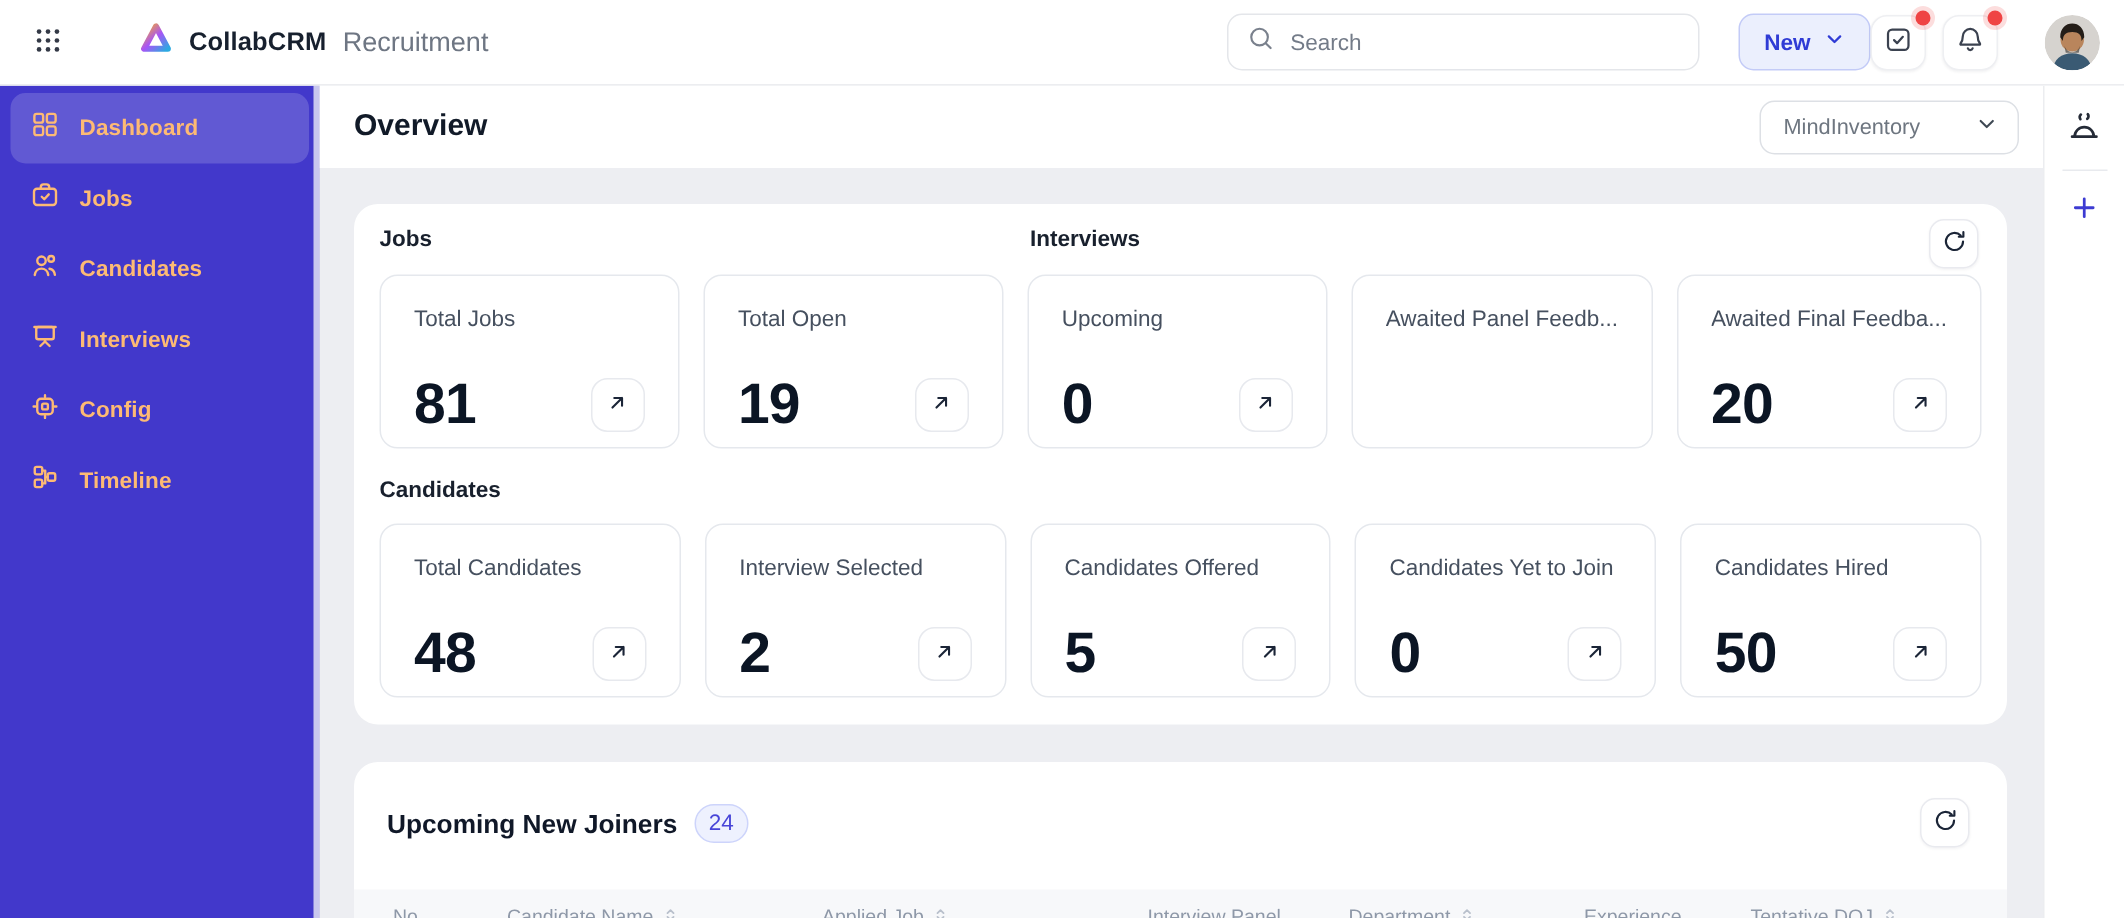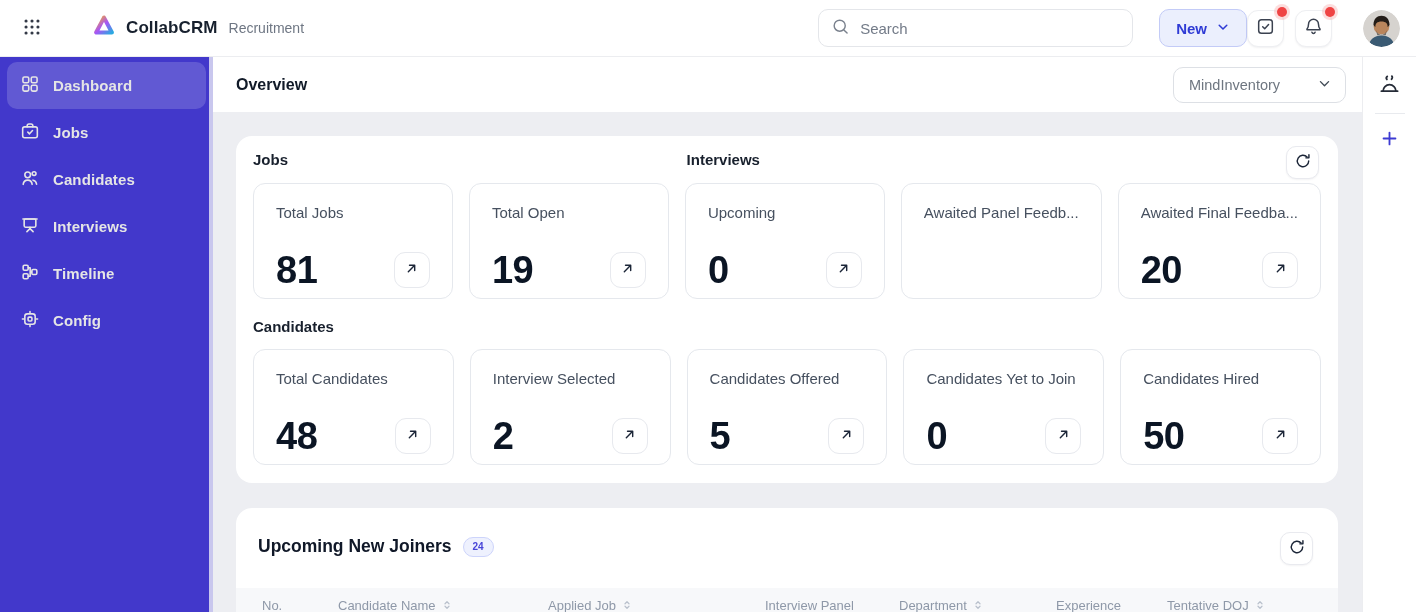--- a/index.html
+++ b/index.html
@@ -7,21 +7,21 @@
     font-family:"Liberation Sans", sans-serif; }
   .app { position:relative; width:1416px; height:612px; }
 
   
   .topbar { position:absolute; top:0; left:0; right:0; height:57px; background:#fff;
     border-bottom:1px solid #ECEDF0; display:flex; align-items:center; padding:0 16px; z-index:5;justify-content:center; }
   .appmenu-btn { width:32px; height:32px; border:none; background:transparent; color:#333946;
     display:flex; align-items:center; justify-content:center; cursor:pointer; }
   .brand-wrap { display:flex; align-items:center; gap:9px; margin-left:43px; }
   .brand { font-size:17px; font-weight:700; color:#17202E; letter-spacing:.1px; }
-  .product { font-size:14px; color:#6E7683; margin-left:2px; }
+  .product { font-size:18px; color:#6E7683; margin-left:2px; }
   .topbar-right { margin-left:auto; display:flex; align-items:center; }
   .search-box { display:flex; align-items:center; gap:10px; width:315px; height:38px;
     border:1px solid #E4E6EA; border-radius:10px; padding:0 12px; color:#7A818D; background:#fff; }
   .search-box input { border:none; outline:none; font-size:15px; color:#3A4251; width:100%;
     font-family:"Liberation Sans", sans-serif; background:transparent; }
   .search-box input::placeholder { color:#737B88; }
   .new-btn { margin-left:26px; height:38px; padding:0 16px; display:flex; align-items:center; gap:9px;
     background:#EBEFFD; border:1px solid #C3CBF7; border-radius:10px; color:#2F3BD5;
     font-size:15px; font-weight:700; cursor:pointer; font-family:"Liberation Sans", sans-serif; }
   .icon-btn { position:relative; width:37px; height:37px; background:#fff; border:1px solid #EEEFF2;
@@ -31,39 +31,39 @@
   .icon-btn:first-of-type { margin-left:26px; }
   .dot { position:absolute; top:-4px; right:-4px; width:10px; height:10px; border-radius:50%;
     background:#EF4444; box-shadow:0 0 0 3px rgba(239,68,68,.18); }
   .avatar { width:37px; height:37px; border-radius:50%; overflow:hidden; margin-left:31px;
     cursor:pointer; flex:none; }
 
   
   .sidebar { position:absolute; top:57px; left:0; bottom:0; width:213px; background:#4238CB; padding-top:5px; }
   .sidebar::after { content:""; position:absolute; top:0; right:0; bottom:0; width:4px; background:#C9C7EE; }
   .side-item { display:flex; align-items:center; gap:13px; height:47px; margin:0 7px;
-    padding:0 13px; border-radius:10px; color:#e5e5e5; cursor:pointer; }
+    padding:0 13px; border-radius:10px; color:#fdba74; cursor:pointer; }
   .side-item.active { background:rgba(255,255,255,.17); }
   .side-item .s-label { font-size:15px; font-weight:700; letter-spacing:.1px; }
   .side-item svg { flex:none; }
 
   
   .rail { position:absolute; top:57px; right:0; bottom:0; width:54px; background:#fff;
     border-left:1px solid #ECEDF0; display:flex; flex-direction:column; align-items:center; }
   .rail-btn { width:36px; height:36px; border:none; background:transparent; display:flex;
     align-items:center; justify-content:center; cursor:pointer; }
   .rail-btn.bell { margin-top:12px; color:#252B37; }
   .rail-div { width:30px; height:1px; background:#E8EAEE; margin:8px 0; }
   .rail-btn.plus { color:#3D3BD2; }
 
   
   .main { position:absolute; top:57px; left:213px; right:54px; bottom:0; background:#EDEEF2; overflow:hidden; }
   .ov-bar { height:55px; background:#fff; display:flex; align-items:center;
     justify-content:space-between; padding:0 16px 0 23px; }
-  .ov-title { font-size:16px; font-weight:700; color:#111A28; }
+  .ov-title { font-size:20px; font-weight:700; color:#111A28; }
   .org-select { display:flex; align-items:center; justify-content:space-between; width:173px; height:36px;
     background:#fff; border:1px solid #DDE0E5; border-radius:10px; padding:0 13px 0 15px;
     color:#6E7680; font-size:14.5px; cursor:pointer; font-family:"Liberation Sans", sans-serif; }
   .org-select svg { color:#3F4954; }
 
   .panel { background:#fff; border-radius:16px; margin:0 24px 0 23px; position:relative; }
   .panel-stats { margin-top:24px; padding:15px 17px 18px; }
   .refresh-btn { position:absolute; width:33px; height:33px; border-radius:10px; background:#fff;
     border:1px solid #E9EAEF; box-shadow:0 1px 2px rgba(16,24,40,.05); display:flex; align-items:center;
     justify-content:center; color:#1B2537; cursor:pointer; }
@@ -79,21 +79,21 @@
     display:flex; flex-direction:column; background:#fff; }
   .stat-label { font-size:15px; color:#46505F; white-space:nowrap; overflow:hidden; }
   .stat-bottom { margin-top:auto; display:flex; align-items:center; justify-content:space-between; }
   .stat-value { font-size:38px; font-weight:700; color:#0B1524; letter-spacing:-.5px; line-height:1; }
   .arrow-btn { width:36px; height:36px; border-radius:11px; border:1px solid #E7E9EE; background:#fff;
     display:flex; align-items:center; justify-content:center; color:#1B2537; cursor:pointer; }
 
   .panel-joiners { margin-top:25px; height:420px; overflow:hidden; }
   .joiners-head { display:flex; align-items:center; gap:11px; padding:28px 22px 0; }
   .joiners-title { font-size:17.5px; font-weight:700; color:#101828; }
-  .count-badge { font-size:10px; font-weight:700; color:#4845D8; background:#EEF1FE;
+  .count-badge { font-size:15px; font-weight:400; color:#4845D8; background:#EEF1FE;
     border:1px solid #CDD4FB; border-radius:999px; padding:3px 9px; line-height:1.2; }
   .panel-joiners .refresh-btn { top:24px; right:25px; }
   .tbl-header { margin-top:31px; background:#F7F8FA; height:46px; display:flex;
     padding:10px 0 0 26px; color:#8E98A8; font-size:13px; }
   .th { display:flex; align-items:flex-start; gap:5px; white-space:nowrap; }
   .th.c0{width:76px;} .th.c1{width:210px;} .th.c2{width:217px;} .th.c3{width:134px;}
   .th.c4{width:157px;} .th.c5{width:111px;} .th.c6{width:160px;}
   .sort-ic { color:#B9C0CC; margin-top:1px; }
 </style>
 </head>
@@ -228,37 +228,37 @@
             <rect x="5" y="4.8" width="14" height="9.8" rx="1.6"></rect>
             <path d="M12 14.6v1.8"></path>
             <path d="M8.3 20l3.7-3.6L15.7 20"></path>
           </svg>
       </span>
       <span class="s-label">Interviews</span>
     </div>
     <div class="side-item">
       <span>
         <svg width="20" height="20" viewBox="0 0 24 24" fill="none" stroke="currentColor" stroke-width="1.9" stroke-linecap="round" stroke-linejoin="round">
+            <rect x="5.8" y="5.8" width="12.4" height="12.4" rx="3"></rect>
+            <rect x="9.7" y="9.7" width="4.6" height="4.6" rx="1.2"></rect>
+            <path d="M12 2.9v1.5M12 19.6v1.5M2.9 12h1.5M19.6 12h1.5"></path>
+          </svg>
+      </span>
+      <span class="s-label">Config</span>
+    </div>
+    <div class="side-item">
+      <span>
+        <svg width="20" height="20" viewBox="0 0 24 24" fill="none" stroke="currentColor" stroke-width="1.9" stroke-linecap="round" stroke-linejoin="round">
             <rect x="3.8" y="3.9" width="6" height="6" rx="1.5"></rect>
             <rect x="3.8" y="14.1" width="6" height="6" rx="1.5"></rect>
             <rect x="14.2" y="9" width="6" height="6" rx="1.5"></rect>
             <path d="M9.8 6.9h2.4v5.1h2M9.8 17.1h2.4v-5.1"></path>
           </svg>
       </span>
       <span class="s-label">Timeline</span>
-    </div>
-    <div class="side-item">
-      <span>
-        <svg width="20" height="20" viewBox="0 0 24 24" fill="none" stroke="currentColor" stroke-width="1.9" stroke-linecap="round" stroke-linejoin="round">
-            <rect x="5.8" y="5.8" width="12.4" height="12.4" rx="3"></rect>
-            <rect x="9.7" y="9.7" width="4.6" height="4.6" rx="1.2"></rect>
-            <path d="M12 2.9v1.5M12 19.6v1.5M2.9 12h1.5M19.6 12h1.5"></path>
-          </svg>
-      </span>
-      <span class="s-label">Config</span>
     </div>
   </nav>
 
   <aside class="rail">
     <button class="rail-btn bell">
       <span>
         <svg width="27" height="27" viewBox="0 0 24 24" fill="none" stroke="currentColor" stroke-width="1.6" stroke-linecap="round" stroke-linejoin="round">
             <path d="M4.8 17h14.4"></path>
             <path d="M6.3 17a5.7 5.7 0 0 1 11.4 0"></path>
             <path d="M9.7 6.6c-.7-.8-.5-2 .3-2.7"></path>

